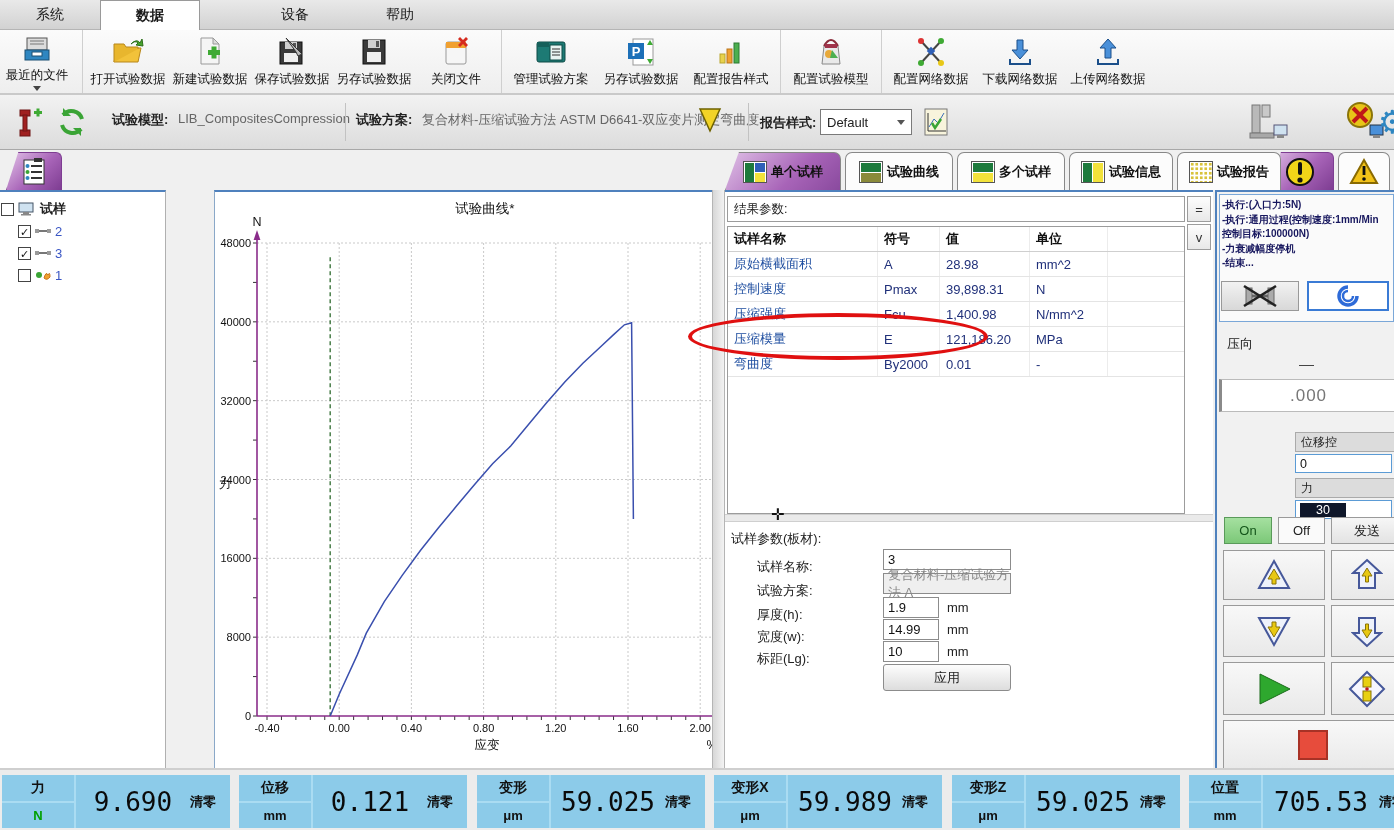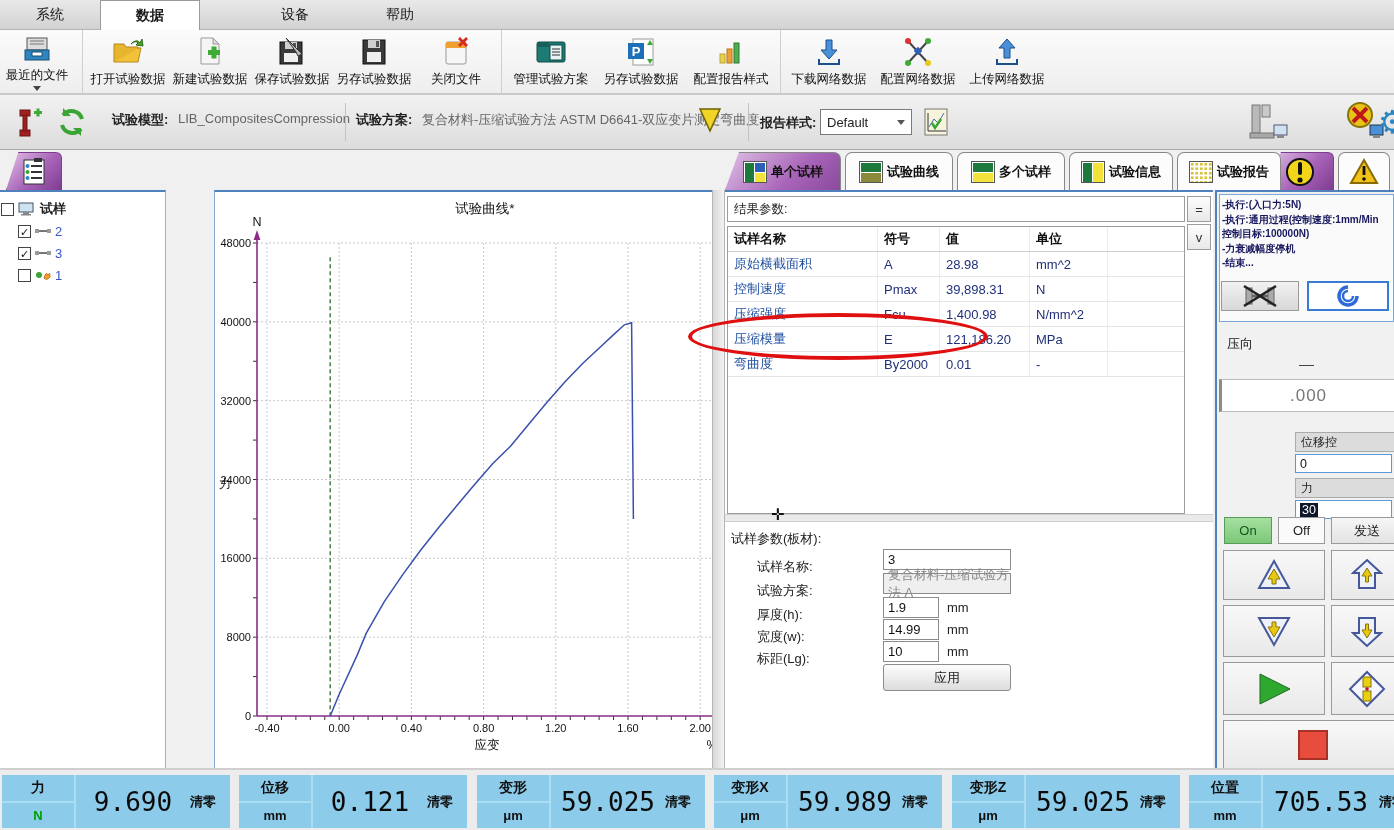--- a/index.html
+++ b/index.html
@@ -108,21 +108,21 @@
      display:flex; align-items:center; justify-content:center; }
   #dir-label { position:absolute; left:10px; top:143px; font-size:13px; color:#222; }
   #dash-display { position:absolute; left:0; top:163px; width:100%; text-align:center; font-size:15px; color:#444; }
   #value-display { position:absolute; left:2px; top:187px; width:177px; height:33px; background:#fff;
      border:1px solid #bbb; border-left:3px solid #8a8a8a; display:flex; align-items:center; justify-content:center;
      font-size:17px; color:#777; letter-spacing:1px; }
   .mode-bar { position:absolute; left:78px; width:101px; height:20px; background:#dcdcdc; border:1px solid #aaa;
      font-size:12px; display:flex; align-items:center; padding-left:5px; color:#222; }
   .mode-input { position:absolute; left:78px; width:97px; height:19px; background:#fff; border:1px solid #5b9bd5;
      font-size:12.5px; display:flex; align-items:center; padding-left:4px; color:#111; }
-  .selhl { background:#0f172a; color:#fff; padding:0 2px; }
+  .selhl { background:#0f172a; color:#fff; padding:0 16px; }
   .ctl-btn { position:absolute; border:1px solid #9a9a9a; background:linear-gradient(#f6f6f6,#e3e3e3);
      display:flex; align-items:center; justify-content:center; font-size:13px; color:#222; }
   #btn-on { left:7px; top:325px; width:48px; height:27px; background:linear-gradient(#a5e0a0,#7cc878); border-color:#5a9a5a; color:#14551a; }
   #btn-off { left:61px; top:325px; width:47px; height:27px; background:#fafafa; }
   #btn-send { left:114px; top:325px; width:72px; height:27px; }
   .jog { background:linear-gradient(#f8f8f8,#e9e9e9); }
   #jog-uu { left:6px;  top:358px; width:102px; height:50px; }
   #jog-u  { left:114px; top:358px; width:72px; height:50px; }
   #jog-dd { left:6px;  top:413px; width:102px; height:52px; }
   #jog-d  { left:114px; top:413px; width:72px; height:52px; }
@@ -267,43 +267,57 @@
         <span class="ic">
           <svg width="30" height="30" viewBox="0 0 30 30">
               <rect x="4" y="17" width="5" height="9" fill="#e8d24d" stroke="#b9a62e"></rect>
               <rect x="11" y="12" width="5" height="14" fill="#f0a030" stroke="#b9751a"></rect>
               <rect x="18" y="6" width="5" height="20" fill="#4caf50" stroke="#2d7a31"></rect>
             </svg>
         </span>
         <span class="lbl">配置报告样式</span>
       </div>
     </div>
+    <div class="tb-group">
+      <div class="tb-item" style="width:92px">
+        <span class="ic">
+          <svg width="30" height="32" viewBox="0 0 30 32">
+              <path d="M8 10 L6 28 H24 L22 10 Z" fill="#e9e9e9" stroke="#888"></path>
+              <path d="M8 10 q7 -12 14 0" fill="none" stroke="#8a2c3a" stroke-width="2"></path>
+              <circle cx="13" cy="18" r="4" fill="#e8a93a"></circle>
+              <path d="M16 14 l6 8 h-8 Z" fill="#4caf50"></path>
+              <rect x="9" y="8" width="12" height="4" fill="#a0334a"></rect>
+            </svg>
+        </span>
+        <span class="lbl">配置试验模型</span>
+      </div>
+    </div>
     <div class="tb-group" style="border-right:none">
-      <div class="tb-item" style="width:88px">
-        <span class="ic">
-          <svg width="30" height="30" viewBox="0 0 30 30">
-              <path d="M12 3 h6 v10 h5 l-8 9 l-8 -9 h5 Z" fill="#4a90d9" stroke="#1b4f8a"></path>
-              <path d="M5 22 v5 h20 v-5" fill="none" stroke="#1b4f8a" stroke-width="2"></path>
-            </svg>
-        </span>
-        <span class="lbl">下载网络数据</span>
-      </div>
       <div class="tb-item" style="width:90px">
         <span class="ic">
           <svg width="32" height="30" viewBox="0 0 32 30">
               <line x1="6" y1="4" x2="26" y2="26" stroke="#444" stroke-width="2"></line>
               <line x1="26" y1="4" x2="6" y2="26" stroke="#444" stroke-width="2"></line>
               <circle cx="6" cy="4" r="3" fill="#d33"></circle>
               <circle cx="26" cy="4" r="3" fill="#3faa34"></circle>
               <circle cx="6" cy="26" r="3" fill="#3faa34"></circle>
               <circle cx="26" cy="26" r="3" fill="#e8c818"></circle>
               <rect x="13" y="11" width="6" height="6" fill="#2e5fb8" transform="rotate(45 16 14)"></rect>
             </svg>
         </span>
         <span class="lbl">配置网络数据</span>
+      </div>
+      <div class="tb-item" style="width:88px">
+        <span class="ic">
+          <svg width="30" height="30" viewBox="0 0 30 30">
+              <path d="M12 3 h6 v10 h5 l-8 9 l-8 -9 h5 Z" fill="#4a90d9" stroke="#1b4f8a"></path>
+              <path d="M5 22 v5 h20 v-5" fill="none" stroke="#1b4f8a" stroke-width="2"></path>
+            </svg>
+        </span>
+        <span class="lbl">下载网络数据</span>
       </div>
       <div class="tb-item" style="width:88px">
         <span class="ic">
           <svg width="30" height="30" viewBox="0 0 30 30">
               <path d="M15 2 l8 9 h-5 v10 h-6 V11 h-5 Z" fill="#4a90d9" stroke="#1b4f8a"></path>
               <path d="M5 22 v5 h20 v-5" fill="none" stroke="#1b4f8a" stroke-width="2"></path>
             </svg>
         </span>
         <span class="lbl">上传网络数据</span>
       </div>

